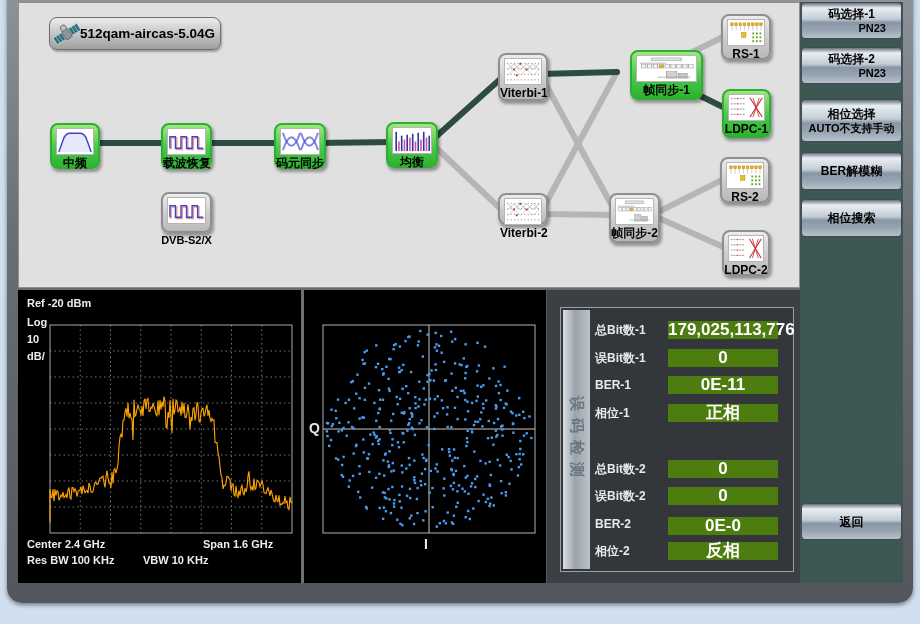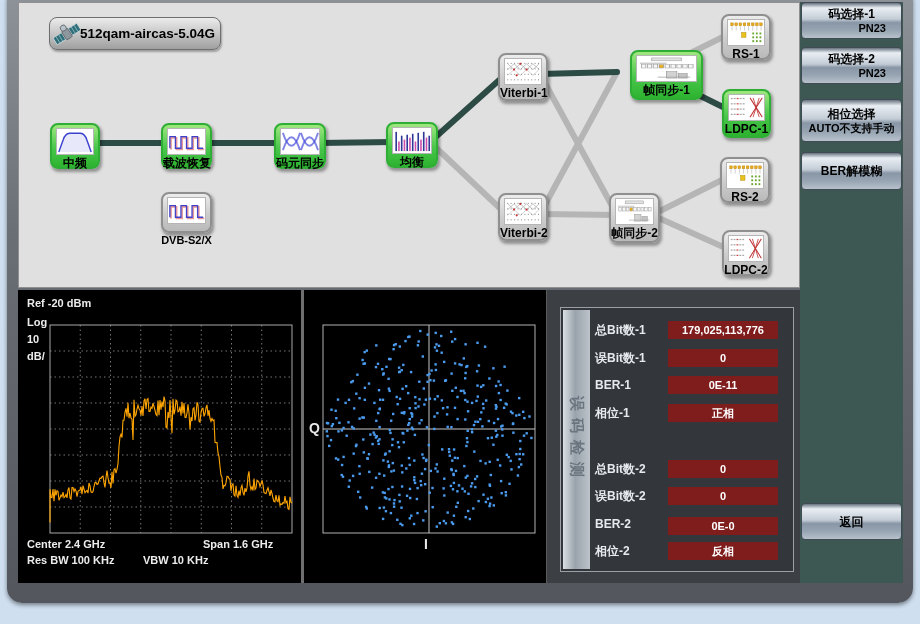--- a/index.html
+++ b/index.html
@@ -50,21 +50,21 @@
   #ber-box{position:absolute;left:13px;top:17px;width:234px;height:265px;background:#33363b;
         border:1px solid #9aa0a6;box-sizing:border-box;}
   #ber-strip{position:absolute;left:16px;top:20px;width:27px;height:259px;
         background:linear-gradient(90deg,#d9dee2 0%,#9aa3ac 45%,#bcc3ca 100%);
         display:flex;align-items:center;justify-content:center;}
   #ber-strip .strip-text{writing-mode:vertical-rl;text-orientation:sideways;
         font-weight:bold;font-size:15px;color:#6a757f;letter-spacing:7px;}
   .ber-label{position:absolute;left:48px;width:74px;height:18px;line-height:18px;
         color:#e7eaed;font-weight:bold;font-size:12px;white-space:nowrap;}
   .ber-value{position:absolute;left:121px;width:110px;height:18px;line-height:18px;
-        background:#7f1d1d;color:#fff;font-weight:bold;font-size:11px;text-align:center;white-space:nowrap;}
+        background:#4d7c0f;color:#fff;font-weight:bold;font-size:17px;text-align:center;white-space:nowrap;}
 </style>
 </head>
 <body>
 
 <div id="stage">
   <div id="frame"></div>
 
   <div id="diagram-panel">
     <svg id="diagram-svg" width="780" height="284">
         <line x1="411" y1="139" x2="487" y2="211" stroke="#b5b5b5" stroke-width="6" stroke-linecap="round"></line>
@@ -192,21 +192,21 @@
               <rect x="29.099999999999998" y="21.1" width="1.1" height="1.1" fill="#8a8a8a"></rect>
               <rect x="32.9" y="21.1" width="1.1" height="1.1" fill="#8a8a8a"></rect>
               <rect x="36.699999999999996" y="21.1" width="1.1" height="1.1" fill="#8a8a8a"></rect>
               <circle cx="10" cy="11" r="1.2" fill="#c43030"></circle>
               <circle cx="17" cy="5" r="1.2" fill="#c43030"></circle>
               <circle cx="24" cy="11" r="1.2" fill="#c43030"></circle>
               <circle cx="13" cy="17" r="1.2" fill="#c43030"></circle>
             </svg></div>
           <div class="node-label">Viterbi-1</div>
         </div>
-        <div class="node gray" style="left: 479px; top: 190px; width: 50px; height: 48px;">
+        <div class="node gray" style="left: 479px; top: 190px; width: 50px; height: 32px;">
           <div class="node-icon"><svg width="100%" height="100%" viewBox="0 0 40 26" preserveAspectRatio="none">
               <path d="M3 5 L10 11 L17 5 L24 11 L31 5 L38 11" fill="none" stroke="#b0b0b0" stroke-width="0.8"></path>
               <path d="M3 11 L10 5 L17 11 L24 5 L31 11 L38 5" fill="none" stroke="#b0b0b0" stroke-width="0.8"></path>
               <path d="M3 17 L10 11 L17 17 L24 11 L31 17 L38 11" fill="none" stroke="#c0c0c0" stroke-width="0.7"></path>
               <rect x="2.5" y="4" width="1.1" height="1.1" fill="#8a8a8a"></rect>
               <rect x="6.3" y="4" width="1.1" height="1.1" fill="#8a8a8a"></rect>
               <rect x="10.1" y="4" width="1.1" height="1.1" fill="#8a8a8a"></rect>
               <rect x="13.899999999999999" y="4" width="1.1" height="1.1" fill="#8a8a8a"></rect>
               <rect x="17.7" y="4" width="1.1" height="1.1" fill="#8a8a8a"></rect>
               <rect x="21.5" y="4" width="1.1" height="1.1" fill="#8a8a8a"></rect>
@@ -420,20 +420,23 @@
       <div class="side-btn" style="top: 44.5px; height: 37.5px;">
         <div class="sb-label">码选择-2</div>
         <div class="sb-sub right">PN23</div>
       </div>
       <div class="side-btn" style="top: 97px; height: 43px;">
         <div class="sb-label">相位选择</div>
         <div class="sb-sub center">AUTO不支持手动</div>
       </div>
       <div class="side-btn" style="top: 149.5px; height: 38px;">
         <div class="sb-label">BER解模糊</div>
+      </div>
+      <div class="side-btn" style="top: 197px; height: 38px;">
+        <div class="sb-label">相位搜索</div>
       </div>
       <div class="side-btn" style="top: 501px; height: 37px;">
         <div class="sb-label">返回</div>
       </div>
     </div>
 
   <div id="bottom-area">
     <div id="spectrum-panel">
       <svg id="spectrum-svg" width="283" height="293">
           <line x1="62.25" y1="35" x2="62.25" y2="243" stroke="#767676" stroke-width="1" stroke-dasharray="1.5,3"></line>

